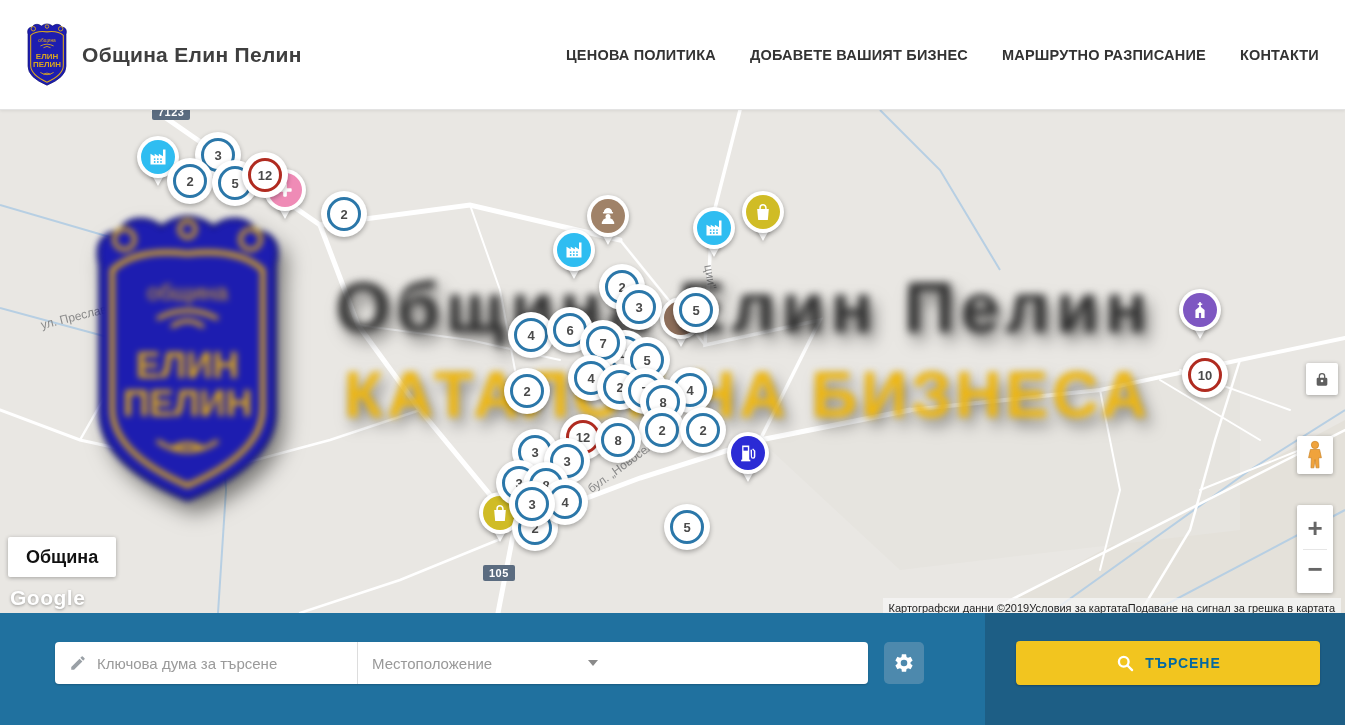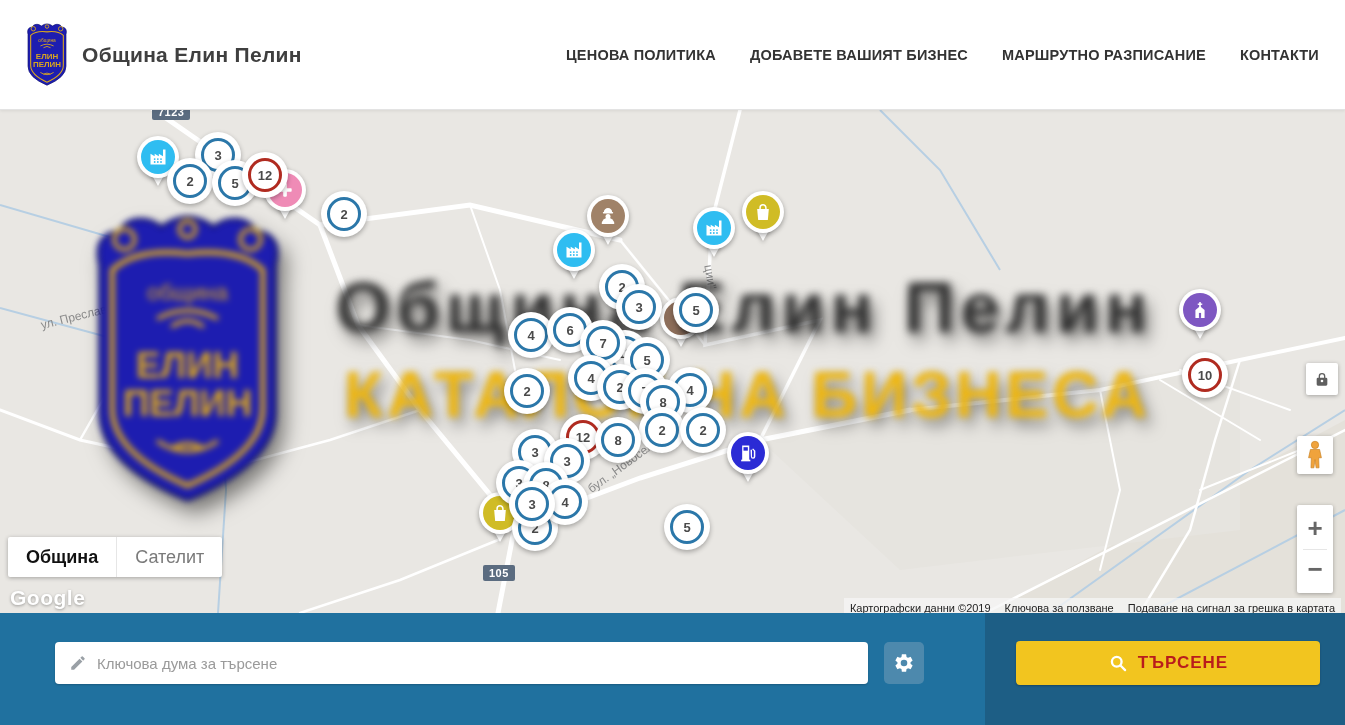--- a/index.html
+++ b/index.html
@@ -54,21 +54,21 @@
   
   #maptype { position:absolute; left:8px; top:427px; display:flex; background:#fff; border-radius:2px;
              box-shadow:0 1px 4px rgba(0,0,0,.3); height:40px; z-index:20; }
   .maptype-btn { padding:0 18px; display:flex; align-items:center; font-size:18px; cursor:pointer; }
   .maptype-btn.active { font-weight:bold; color:#111; }
   .maptype-btn.inactive { color:#7a7a7a; border-left:1px solid #e6e6e6; }
 
   #google-logo { position:absolute; left:10px; top:476px; color:#fff; font-size:21px; font-weight:bold;
                  letter-spacing:.5px; text-shadow:0 1px 3px rgba(0,0,0,.35); z-index:20; }
 
-  #attribution { position:absolute; right:4px; top:488px; display:flex; gap:14px; font-size:11px; color:#222;
+  #attribution { position:absolute; right:4px; top:488px; display:flex; font-size:11px; color:#222;
                  background:rgba(245,245,245,.75); padding:4px 6px; z-index:20; }
   #attribution span { cursor:pointer; }
 
   
   .ctrl-box { position:absolute; background:#fff; box-shadow:0 1px 4px rgba(0,0,0,.3); border-radius:2px;
               display:flex; align-items:center; justify-content:center; cursor:pointer; z-index:20; }
   #lock-btn { left:1306px; top:253px; width:32px; height:32px; }
   #pegman { left:1297px; top:326px; width:36px; height:38px; }
   #zoom-ctrl { left:1297px; top:395px; width:36px; height:88px; flex-direction:column; justify-content:space-between; padding:4px 0; }
   .zoom-btn { width:100%; height:40px; display:flex; align-items:center; justify-content:center;
@@ -88,21 +88,21 @@
   #field-keyword input::placeholder { color:#9a9a9a; }
   #field-category { width:256px; justify-content:space-between; cursor:pointer; }
   #field-location { width:255px; justify-content:space-between; cursor:pointer; }
   .chevron { width:0; height:0; border-left:5px solid transparent; border-right:5px solid transparent;
              border-top:6px solid #8a8a8a; }
   #gear-btn { position:absolute; left:884px; top:29px; width:40px; height:42px; background:#4d89ad;
               border-radius:5px; display:flex; align-items:center; justify-content:center; cursor:pointer; border:none; }
   #search-btn { position:absolute; left:1016px; top:28px; width:304px; height:44px; background:#f2c51f;
                 border:none; border-radius:4px; display:flex; align-items:center; justify-content:center; gap:10px;
                 cursor:pointer; box-shadow:0 1px 2px rgba(0,0,0,.25); }
-  #search-btn span { color:#b91c1c; font-size:17px; font-weight:bold; letter-spacing:1px;text-align:right; }
+  #search-btn span { color:#0369a1; font-size:14px; font-weight:bold; letter-spacing:1px;text-align:right; }
 
   .pencil-icon { margin-right:10px; display:flex; }
 </style>
 </head>
 <body>
 
 <div id="header">
   <div class="logo-wrap">
     <svg class="logo-shield-small" viewBox="0 0 200 290">
       <path d="M14,52 Q6,20 34,18 C38,4 62,2 74,14 Q100,-6 126,14 C138,2 162,4 166,18 Q194,20 186,52 L186,196 Q186,246 100,282 Q14,246 14,196 Z" fill="#1d1db0" stroke="#0d0d70" stroke-width="3"></path>
@@ -419,28 +419,27 @@
       <div class="cluster" style="left: 687px; top: 417px;">
         <div class="ring" style="border-color: rgb(43, 119, 169);">5</div>
       </div>
       <div class="cluster" style="left: 1205px; top: 265px;">
         <div class="ring" style="border-color: rgb(176, 43, 32); text-align: center;">10</div>
       </div>
     </div>
 
   <div id="maptype">
     <div class="maptype-btn active">Община</div>
-    <div class="maptype-btn inactive">Сателит</div>
   </div>
 
   <div id="google-logo">Google</div>
 
   <div id="attribution">
     <span>Картографски данни ©2019</span>
-    <span>Ключова за ползване</span>
+    <span>Условия за картата</span>
     <span>Подаване на сигнал за грешка в картата</span>
   </div>
 
   <div class="ctrl-box" id="lock-btn">
     <svg width="16" height="16" viewBox="0 0 24 24" fill="#5f5f5f">
       <path d="M18 10h-1V8a5 5 0 0 0-10 0v2H6a2 2 0 0 0-2 2v8a2 2 0 0 0 2 2h12a2 2 0 0 0 2-2v-8a2 2 0 0 0-2-2zM9 8a3 3 0 0 1 6 0v2H9V8zm3 9a2 2 0 1 1 0-4 2 2 0 0 1 0 4z"></path>
     </svg>
   </div>
   <div class="ctrl-box" id="pegman">
     <svg width="22" height="30" viewBox="0 0 24 32" fill="#f0a33c" stroke="#c77f1f" stroke-width="0.7">
@@ -460,20 +459,24 @@
 
   <div id="fields">
     <div class="field" id="field-keyword">
       <span class="pencil-icon">
         <svg width="18" height="18" viewBox="0 0 24 24" fill="#9aa0a6">
           <path d="M3 17.25V21h3.75L17.81 9.94l-3.75-3.75L3 17.25zM20.71 7.04c.39-.39.39-1.02 0-1.41l-2.34-2.34a.996.996 0 0 0-1.41 0l-1.83 1.83 3.75 3.75 1.83-1.83z"></path>
         </svg>
       </span>
       <input type="text" placeholder="Ключова дума за търсене" style="">
     </div>
+    <div class="field" id="field-location">
+      <span>Местоположение</span>
+      <span class="chevron"></span>
+    </div>
   </div>
 
   <button id="gear-btn">
     <svg width="22" height="22" viewBox="0 0 24 24" fill="#fff">
       <path d="M19.14 12.94c.04-.3.06-.61.06-.94 0-.32-.02-.64-.07-.94l2.03-1.58a.49.49 0 0 0 .12-.61l-1.92-3.32a.488.488 0 0 0-.59-.22l-2.39.96a7.03 7.03 0 0 0-1.62-.94l-.36-2.54a.484.484 0 0 0-.48-.41h-3.84c-.24 0-.43.17-.47.41l-.36 2.54c-.59.24-1.13.57-1.62.94l-2.39-.96a.484.484 0 0 0-.59.22L2.74 8.87c-.12.21-.08.47.12.61l2.03 1.58c-.05.3-.09.63-.09.94s.02.64.07.94l-2.03 1.58a.49.49 0 0 0-.12.61l1.92 3.32c.12.22.37.29.59.22l2.39-.96c.5.38 1.03.7 1.62.94l.36 2.54c.05.24.24.41.48.41h3.84c.24 0 .44-.17.47-.41l.36-2.54c.59-.24 1.13-.56 1.62-.94l2.39.96c.22.08.47 0 .59-.22l1.92-3.32a.49.49 0 0 0-.12-.61l-2.01-1.58zM12 15.6A3.6 3.6 0 1 1 12 8.4a3.6 3.6 0 0 1 0 7.2z"></path>
     </svg>
   </button>
 
   <button id="search-btn">
     <svg width="20" height="20" viewBox="0 0 24 24" fill="none" stroke="#fff" stroke-width="2.8">

